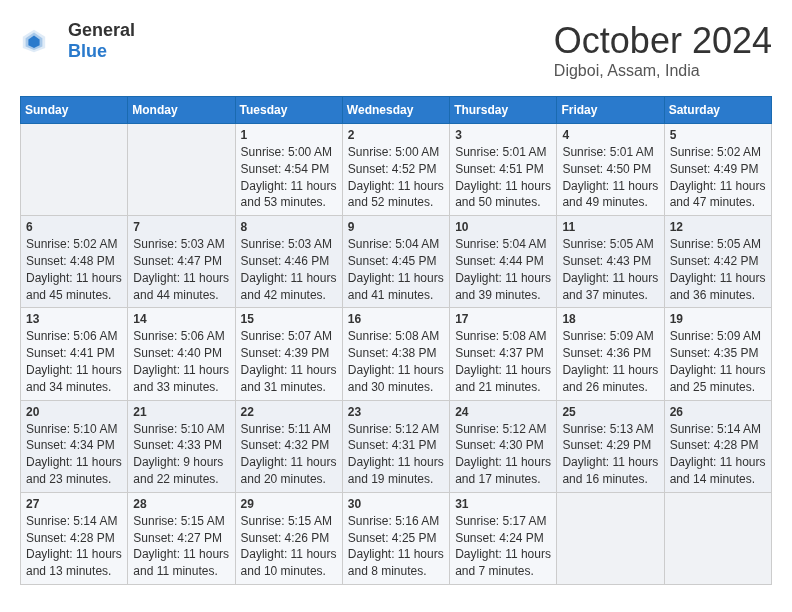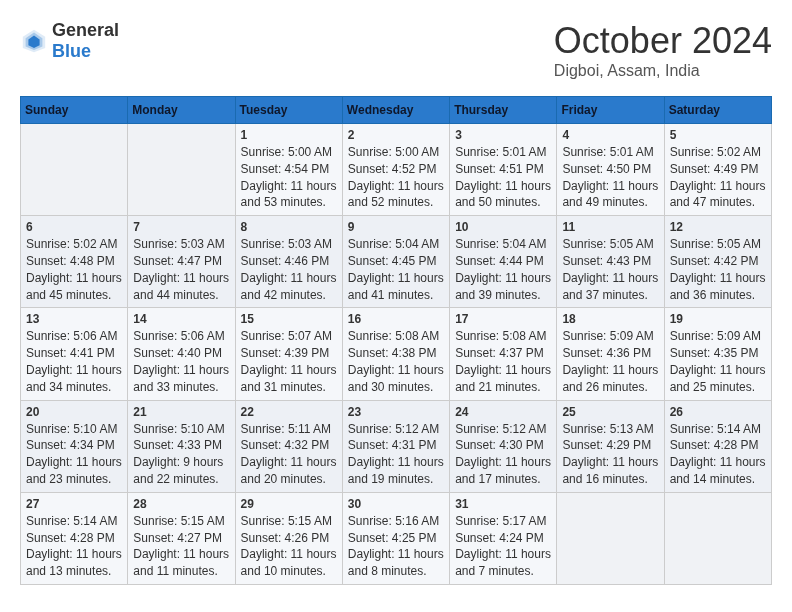--- a/index.html
+++ b/index.html
@@ -12,21 +12,21 @@
     }
     .header {
       display: flex;
       justify-content: space-between;
       align-items: flex-start;
       margin-bottom: 16px;
     }
     .logo {
       display: flex;
       align-items: center;
-      gap: 4px;
+      gap: 20px;
     }
     .logo-text-general {
       font-size: 18px;
       font-weight: bold;
       color: #333;
     }
     .logo-text-blue {
       font-size: 18px;
       font-weight: bold;
       color: #2a7acc;
@@ -47,21 +47,21 @@
       font-size: 16px;
       color: #555;
     }
     table {
       width: 100%;
       border-collapse: collapse;
       table-layout: fixed;
     }
     thead tr th {
       background: #2a7acc;
-      color: #0f172a;
+      color: #ffffff;
       font-size: 12px;
       font-weight: bold;
       padding: 6px 4px;
       text-align: left;
       border: 1px solid #1a6ab0;
       margin-top: 18px;
     }
     tbody tr td {
       border: 1px solid #ccc;
       vertical-align: top;

